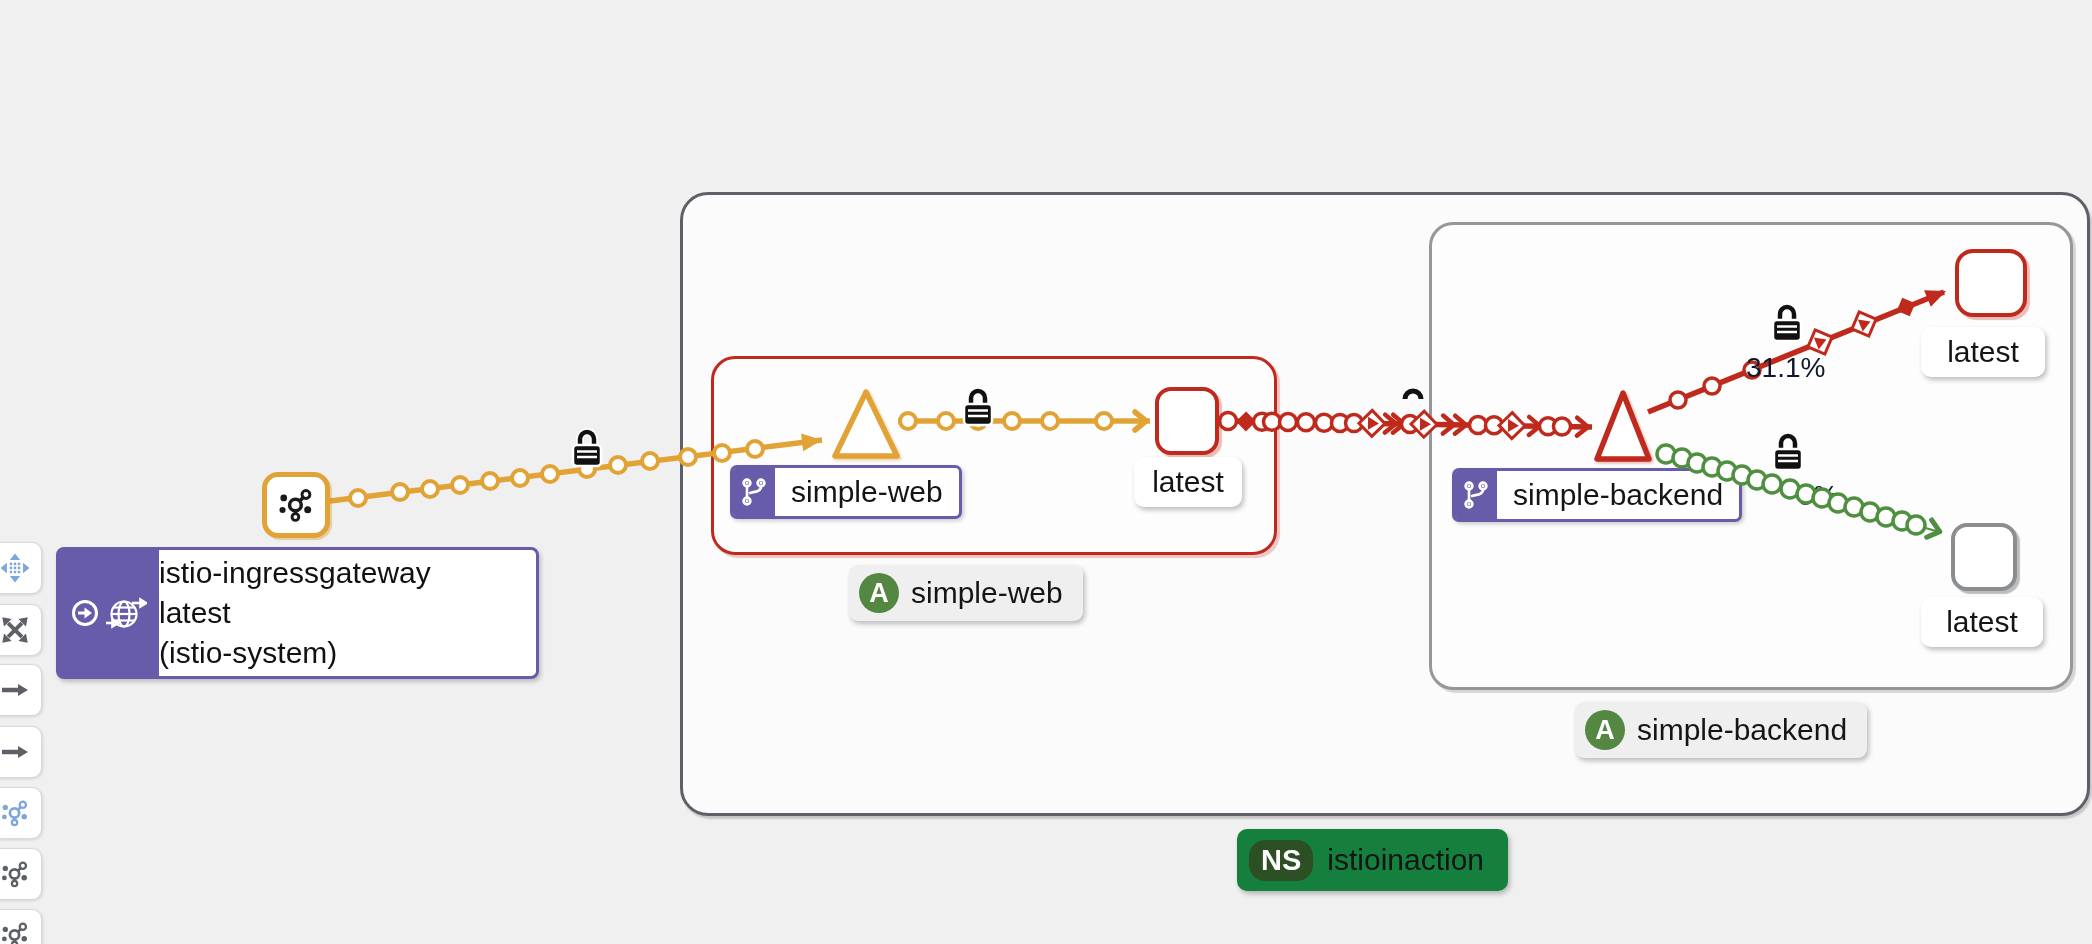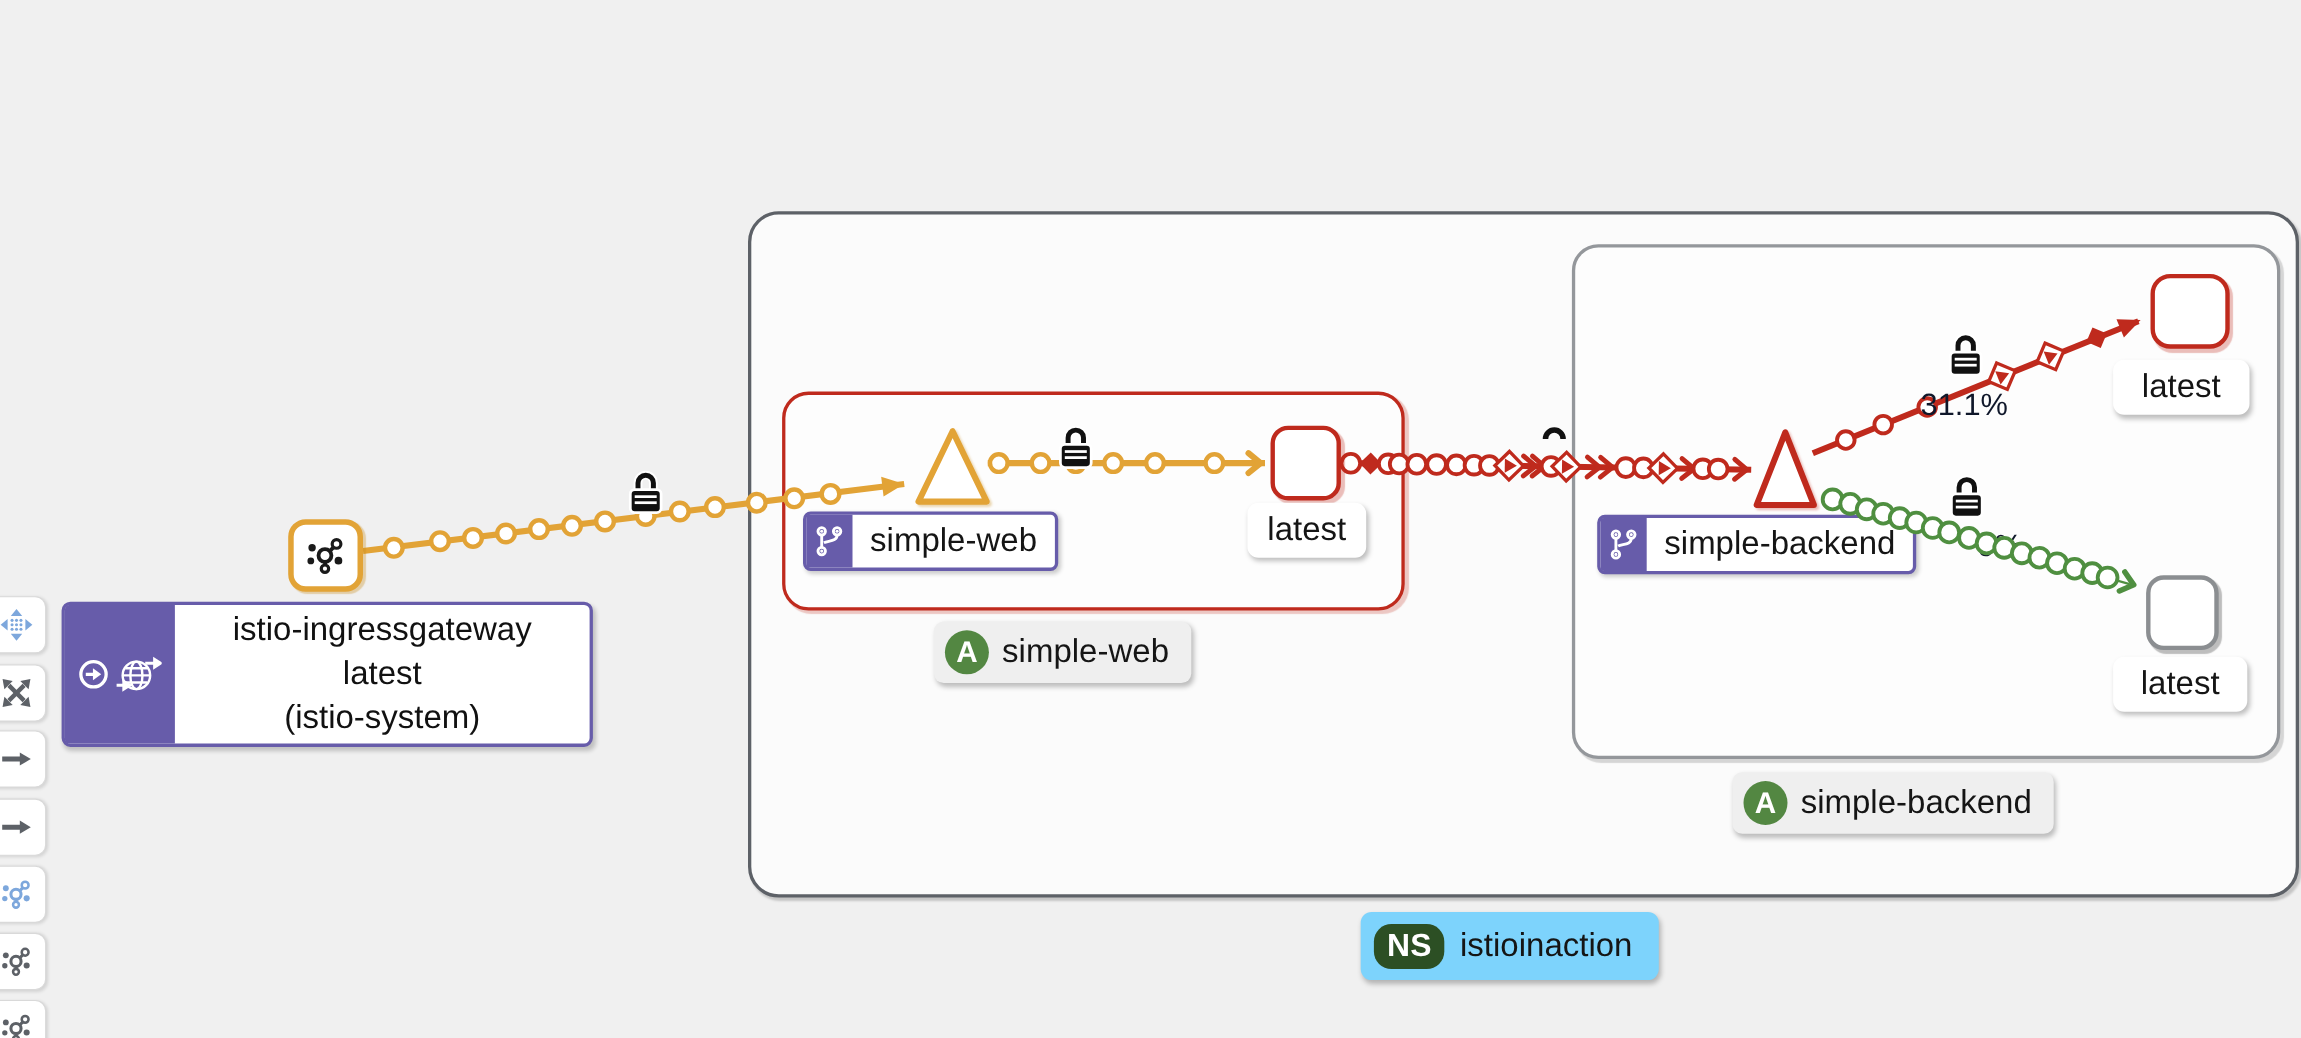--- a/index.html
+++ b/index.html
@@ -27,28 +27,28 @@
   #backend-latest2-pill{left:1921px;top:597px;width:122px;height:50px;}
 
   .vlabel{position:absolute;display:flex;align-items:stretch;box-sizing:border-box;border:3px solid #675caa;border-radius:7px;background:#fff;z-index:3;box-shadow:2px 2px 4px rgba(0,0,0,.2);}
   .vlabel .vbadge{background:#675caa;display:flex;align-items:center;justify-content:center;width:42px;border-radius:3px 0 0 3px;}
   .vlabel .vtext{display:flex;align-items:center;padding:0 16px;font-size:30px;color:#151515;white-space:nowrap;}
   #web-version-label{left:730px;top:465px;height:54px;}
   #backend-version-label{left:1452px;top:468px;height:54px;}
 
   #gateway-label{position:absolute;left:56px;top:547px;width:483px;height:132px;display:flex;align-items:stretch;box-sizing:border-box;border:3px solid #675caa;border-radius:8px;background:#fff;z-index:11;box-shadow:2px 3px 4px rgba(0,0,0,.2);}
   #gateway-label .gbadge{width:100px;background:#675caa;border-radius:4px 0 0 4px;display:flex;align-items:center;justify-content:center;gap:6px;}
-  #gateway-label .gtext{flex:1;display:flex;flex-direction:column;align-items:center;justify-content:center;font-size:30px;line-height:40px;color:#111;}
+  #gateway-label .gtext{flex:1;display:flex;flex-direction:column;justify-content:center;font-size:30px;line-height:40px;color:#111;}
 
   .applabel{position:absolute;display:inline-flex;align-items:center;gap:12px;background:#efefef;border-radius:9px;box-shadow:2px 3px 5px rgba(0,0,0,.25);padding:0 20px 0 10px;height:56px;font-size:30px;color:#151515;z-index:2;white-space:nowrap;}
   .abadge{width:40px;height:40px;border-radius:50%;background:#538742;color:#fff;display:flex;align-items:center;justify-content:center;font-size:27px;font-weight:bold;}
   #web-app-label{left:849px;top:565px;}
   #backend-app-label{left:1575px;top:702px;}
 
-  #ns-label{position:absolute;left:1237px;top:829px;display:inline-flex;align-items:center;gap:14px;background:#7dd3fc;border-radius:10px;box-shadow:2px 3px 5px rgba(0,0,0,.25);padding:0 24px 0 12px;height:62px;font-size:30px;color:#151515;z-index:2;white-space:nowrap;}
+  #ns-label{position:absolute;left:1237px;top:829px;display:inline-flex;align-items:center;gap:14px;background:#15803d;border-radius:10px;box-shadow:2px 3px 5px rgba(0,0,0,.25);padding:0 24px 0 12px;height:62px;font-size:30px;color:#151515;z-index:2;white-space:nowrap;}
   .nsbadge{background:#2c4f24;color:#fff;font-weight:bold;font-size:29px;padding:4px 12px;border-radius:16px;}
 
   .pct{position:absolute;font-size:28px;color:#0f172a;white-space:nowrap;}
   #pct-v1{left:1746px;top:352px;z-index:6;}
   #pct-v2{left:1798px;top:480px;z-index:4;}
 
   
   #edges{position:absolute;left:0;top:0;z-index:5;}
 
   

